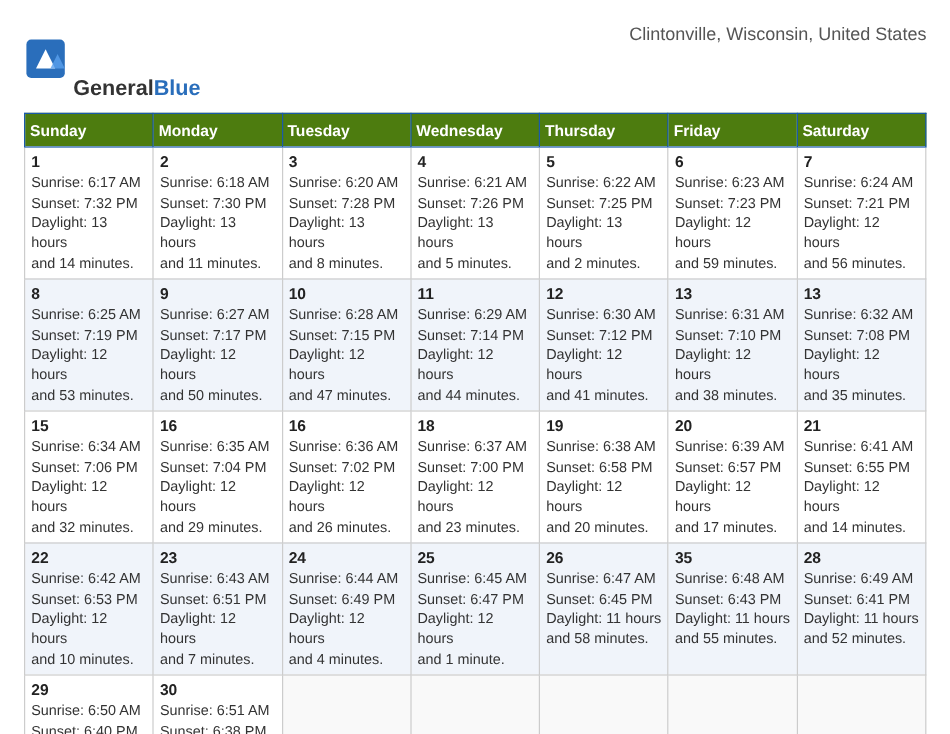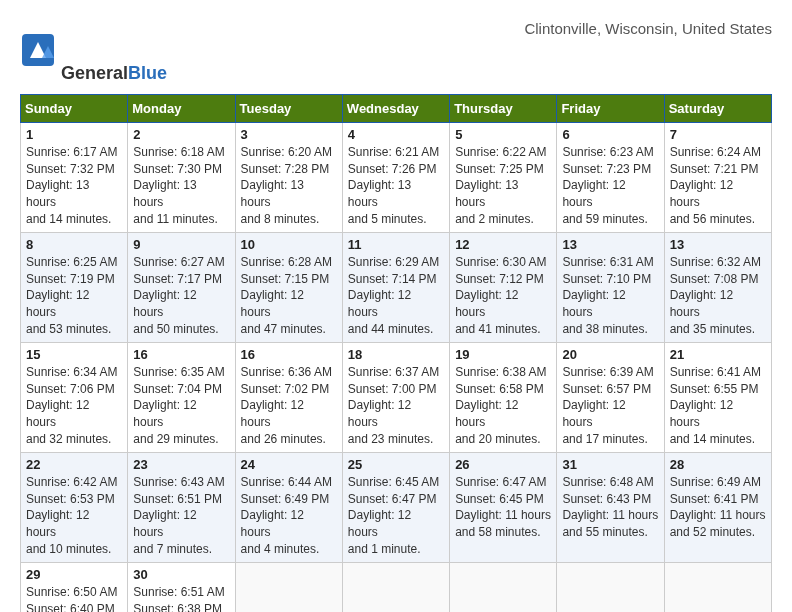--- a/index.html
+++ b/index.html
@@ -234,21 +234,21 @@
         </td>
         <td>
           <span class="day-num">25</span>
           <div class="day-info">Sunrise: 6:45 AM<br>Sunset: 6:47 PM<br>Daylight: 12 hours<br>and 1 minute.</div>
         </td>
         <td>
           <span class="day-num">26</span>
           <div class="day-info">Sunrise: 6:47 AM<br>Sunset: 6:45 PM<br>Daylight: 11 hours<br>and 58 minutes.</div>
         </td>
         <td>
-          <span class="day-num">31</span>
+          <span class="day-num">35</span>
           <div class="day-info">Sunrise: 6:48 AM<br>Sunset: 6:43 PM<br>Daylight: 11 hours<br>and 55 minutes.</div>
         </td>
         <td>
           <span class="day-num">28</span>
           <div class="day-info">Sunrise: 6:49 AM<br>Sunset: 6:41 PM<br>Daylight: 11 hours<br>and 52 minutes.</div>
         </td>
       </tr>
       <tr>
         <td>
           <span class="day-num">29</span>

